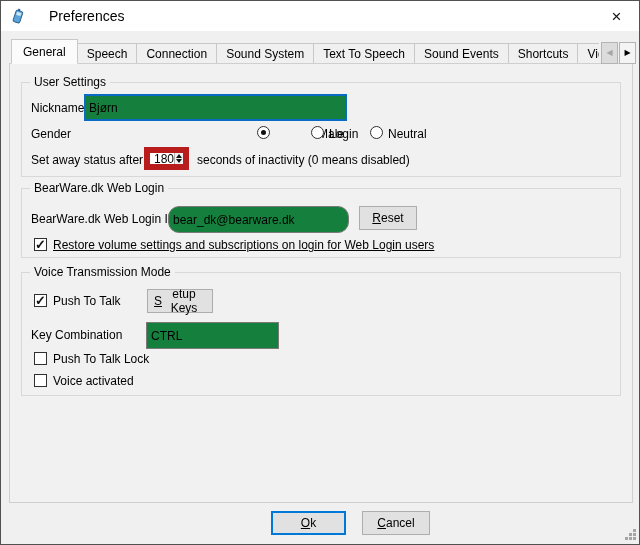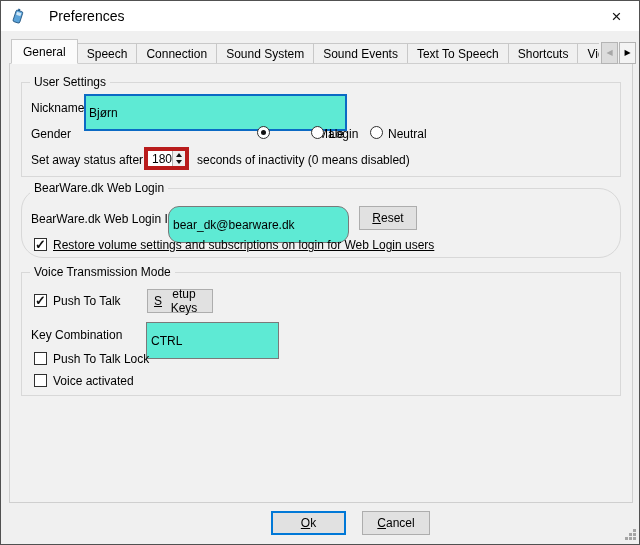--- a/index.html
+++ b/index.html
@@ -20,28 +20,28 @@
   .tabscroll span{font-size:8px;line-height:1;color:#000;}
   .tabscroll.checked span{color:#a6a6a6;}
   #scroll-left{left:600px;background:#dcdcdc;}
   #scroll-right{left:618px;background:#f4f4f4;}
   
   .pane{position:absolute;left:8px;top:62px;width:624px;height:440px;border:1px solid #cfcfcf;background:#f1f1f1;}
   
   .group{position:absolute;border:1px solid #d8d8d8;background:transparent;}
   .gtitle{position:absolute;top:-8px;left:8px;background:#f1f1f1;padding:0 4px;font-size:12px;color:#000;text-align:center;}
   #group-user{left:20px;top:81px;width:600px;height:95px;}
-  #group-web{left:20px;top:187px;width:600px;height:70px;border-radius:22px;}
+  #group-web{left:20px;top:187px;width:600px;height:70px;}
   #group-voice{left:20px;top:271px;width:600px;height:124px;}
   .lbl{position:absolute;font-size:12px;color:#000;white-space:nowrap;}
   
-  .tin{position:absolute;height:37px;border:1px solid #7a7a7a;background:#5eead4;font-family:"Liberation Sans",sans-serif;font-size:12px;color:#000;padding:0 4px;outline:none;}
+  .tin{position:absolute;height:27px;border:1px solid #7a7a7a;background:#15803d;font-family:"Liberation Sans",sans-serif;font-size:12px;color:#000;padding:0 4px;outline:none;}
   .tin.focused{border:2px solid #0b6ac4;padding:0 3px;}
   
-  .spin{position:absolute;left:143px;top:146px;width:45px;height:23px;border:4px solid #b91c1c;background:#fff;display:flex;}
+  .spin{position:absolute;left:143px;top:146px;width:45px;height:23px;border:6px solid #b91c1c;background:#fff;display:flex;}
   .spin .sval{flex:1;font-size:12px;display:flex;align-items:center;padding-left:4px;}
   .spin .sarrows{width:15px;border-left:1px solid #b0b0b0;display:flex;flex-direction:column;background:#f0f0f0;}
   .spin .sarrows div{flex:1;display:flex;align-items:center;justify-content:center;}
   .tri-up{width:0;height:0;border-left:3px solid transparent;border-right:3px solid transparent;border-bottom:4px solid #111;}
   .tri-down{width:0;height:0;border-left:3px solid transparent;border-right:3px solid transparent;border-top:4px solid #111;}
   
   .radio{position:absolute;width:13px;height:13px;border:1px solid #2f2f2f;border-radius:50%;background:#fff;}
   .radio.checked::after{content:'';position:absolute;left:3px;top:3px;width:5px;height:5px;border-radius:50%;background:#111;}
   
   .checkbox{position:absolute;width:13px;height:13px;border:1px solid #2f2f2f;background:#fff;}
@@ -79,22 +79,22 @@
     <div class="close-btn">
       <span>×</span>
     </div>
   </div>
 
   <div class="tabbar">
     <div class="tab checked">General</div>
     <div class="tab">Speech</div>
     <div class="tab">Connection</div>
     <div class="tab">Sound System</div>
+    <div class="tab">Text To Speech</div>
     <div class="tab">Sound Events</div>
-    <div class="tab">Text To Speech</div>
     <div class="tab">Shortcuts</div>
     <div class="tab">Video</div>
   </div>
   <div class="tabscroll checked" id="scroll-left">
     <span>◀</span>
   </div>
   <div class="tabscroll" id="scroll-right">
     <span>▶</span>
   </div>
 

